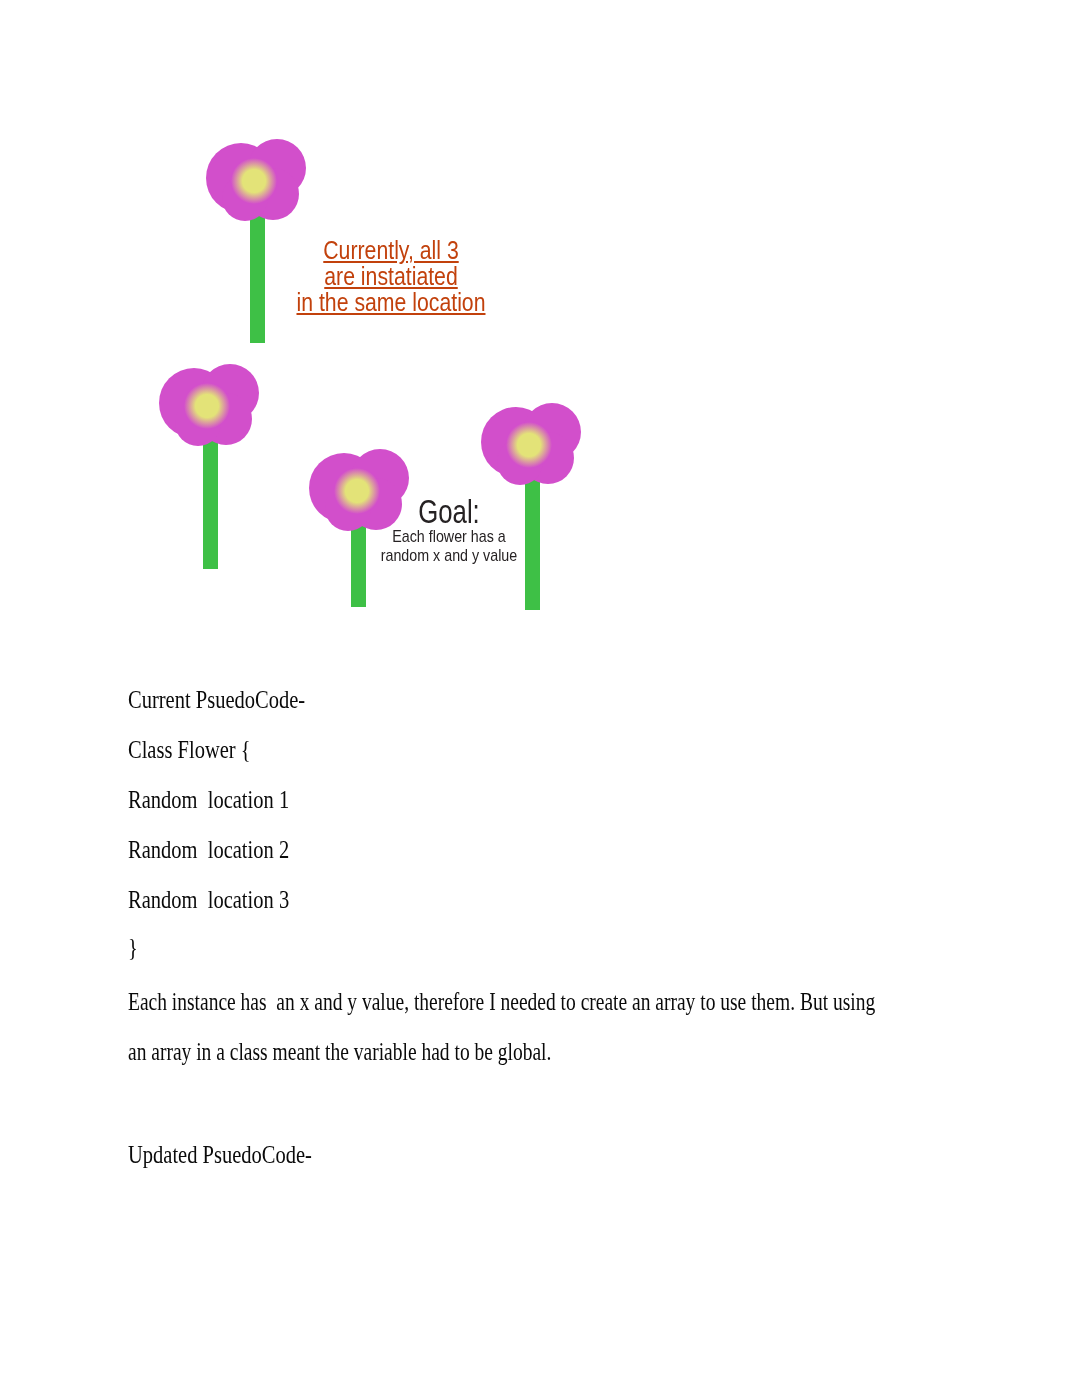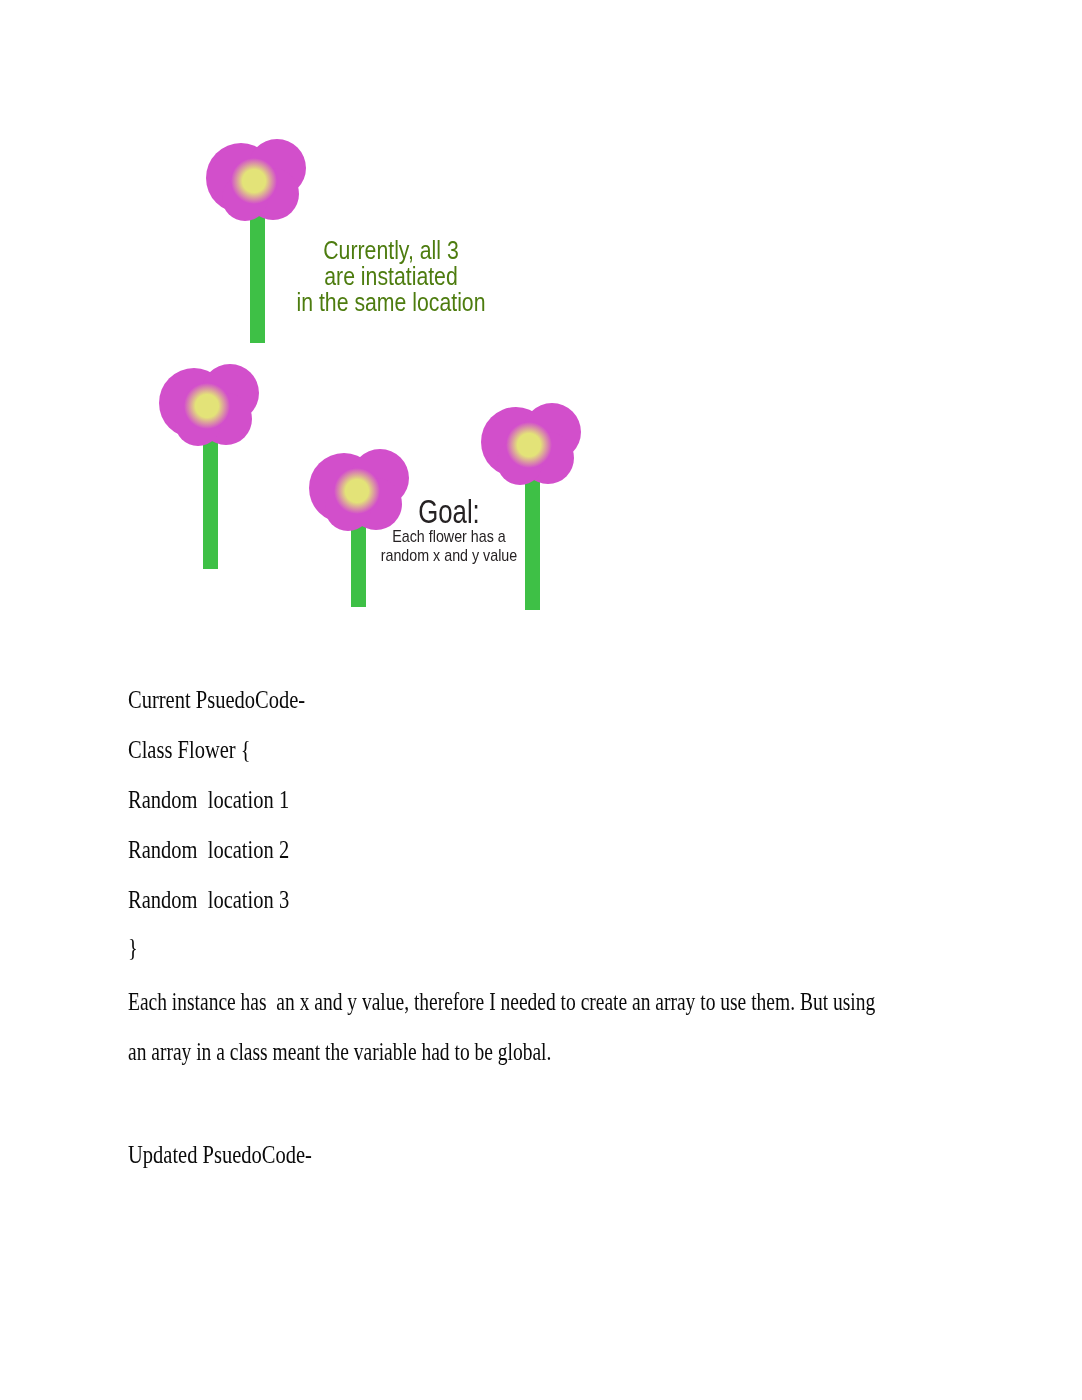--- a/index.html
+++ b/index.html
@@ -115,21 +115,21 @@
       <g>
         <circle cx="36" cy="40" r="35" fill="#d24fcb"></circle>
         <circle cx="72" cy="30" r="29" fill="#d24fcb"></circle>
         <circle cx="68" cy="56" r="26" fill="#d24fcb"></circle>
         <circle cx="40" cy="60" r="23" fill="#d24fcb"></circle>
       </g>
       <circle cx="49" cy="43" r="23" fill="url(#flowerCenter)"></circle>
     </svg>
   </div>
 
-  <div class="anno anno-currently" style="color: #4d7c0f;">
+  <div class="anno anno-currently" style="color: #c2410c; text-decoration: underline;">
     <span class="line">Currently, all 3</span>
     <span class="line">are instatiated</span>
     <span class="line">in the same location</span>
   </div>
 
   <div class="anno anno-goal" style="color: rgb(38, 34, 35);">
     <span class="goal-title">Goal:</span>
     <span class="line">Each flower has a</span>
     <span class="line">random x and y value</span>
   </div>

